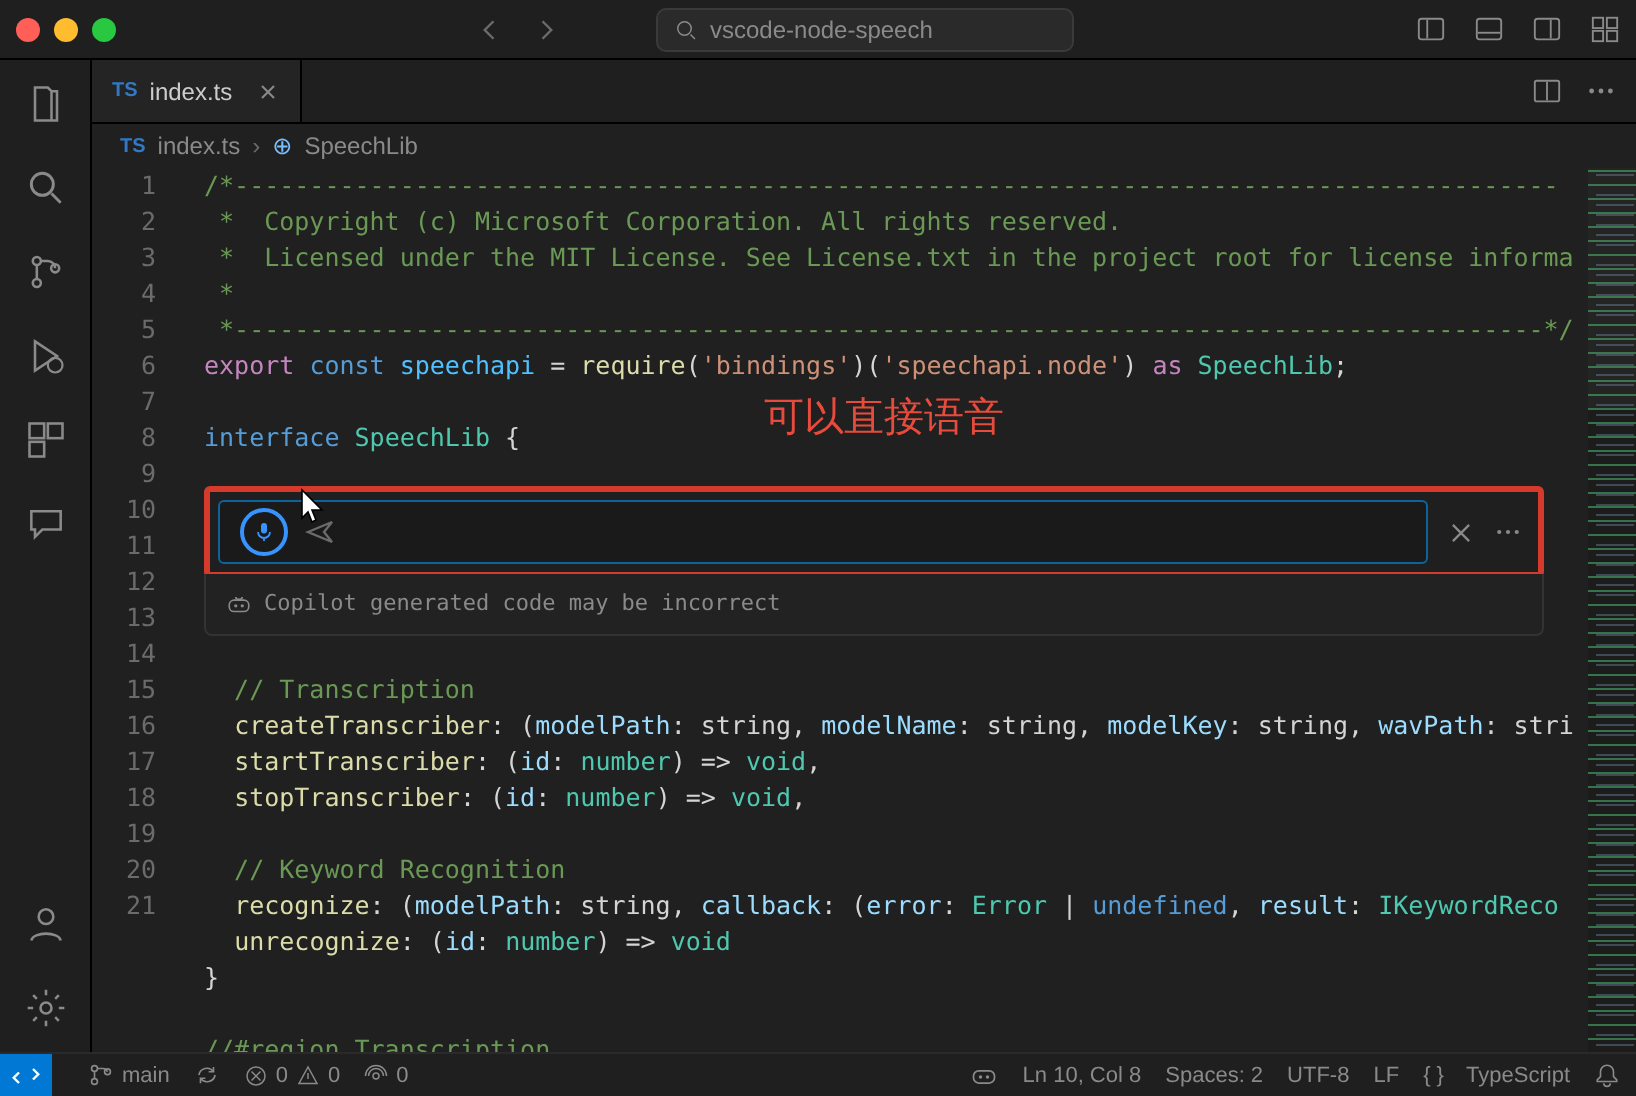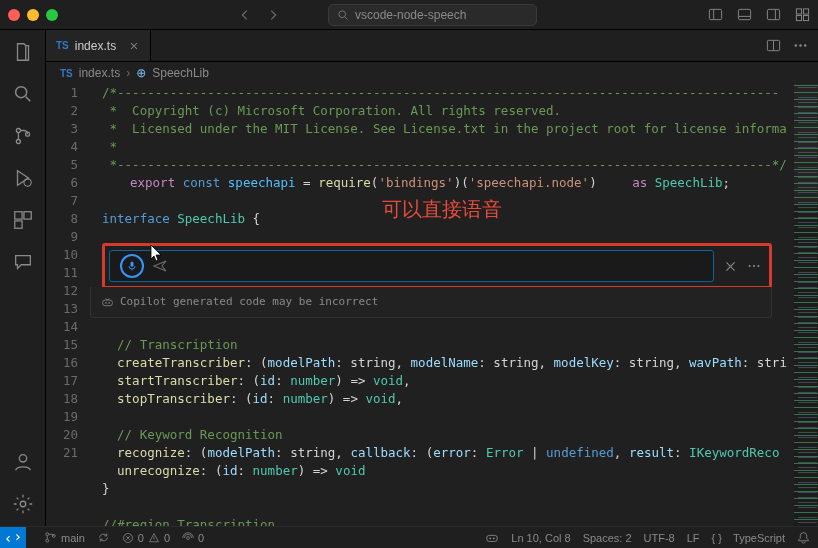--- a/index.html
+++ b/index.html
@@ -128,21 +128,21 @@
     background-repeat: repeat-y, repeat-y;
     background-color: #1b1b1b;
   }
   .minimap::after{
     content:""; position:absolute; left:0; right:0; top:0; height:120px;
     background: rgba(255,255,255,0.06);
   }
 
   
   .c-comment{color:var(--tok-comment);}
-  .c-kw{color:var(--tok-keyword2);margin-left:28px;}
+  .c-kw{color:var(--tok-keyword2);}
   .c-kw2{color:var(--tok-keyword);}
   .c-type{color:var(--tok-type);}
   .c-func{color:var(--tok-func);}
   .c-str{color:var(--tok-string);}
   .c-var{color:var(--tok-var);margin-top:42px;}
   .c-const{color:#4fc1ff;}
 
   
   .annotation {
     position:absolute;
@@ -177,21 +177,21 @@
   .mic-btn {
     width:24px; height:24px; border-radius:50%;
     border:2px solid #3794ff;
     display:flex; align-items:center; justify-content:center;
     color:#3794ff;
   }
   .send-btn { color: var(--fg-dimmer); margin:0 2px;}
   .inline-chat-actions { display:flex; align-items:center; gap:10px; color: var(--fg-dim); padding:0 4px;}
   .inline-chat-note {
     position:absolute;
-    left:44px; right:46px;
+    left:56px; right:46px;
     background:#222;
     border:1px solid #333; border-top:none;
     border-radius:0 0 4px 4px;
     padding:6px 10px;
     font-size:11px;
     color: var(--fg-dim);
     display:flex; align-items:center; gap:6px;
   }
 
   

